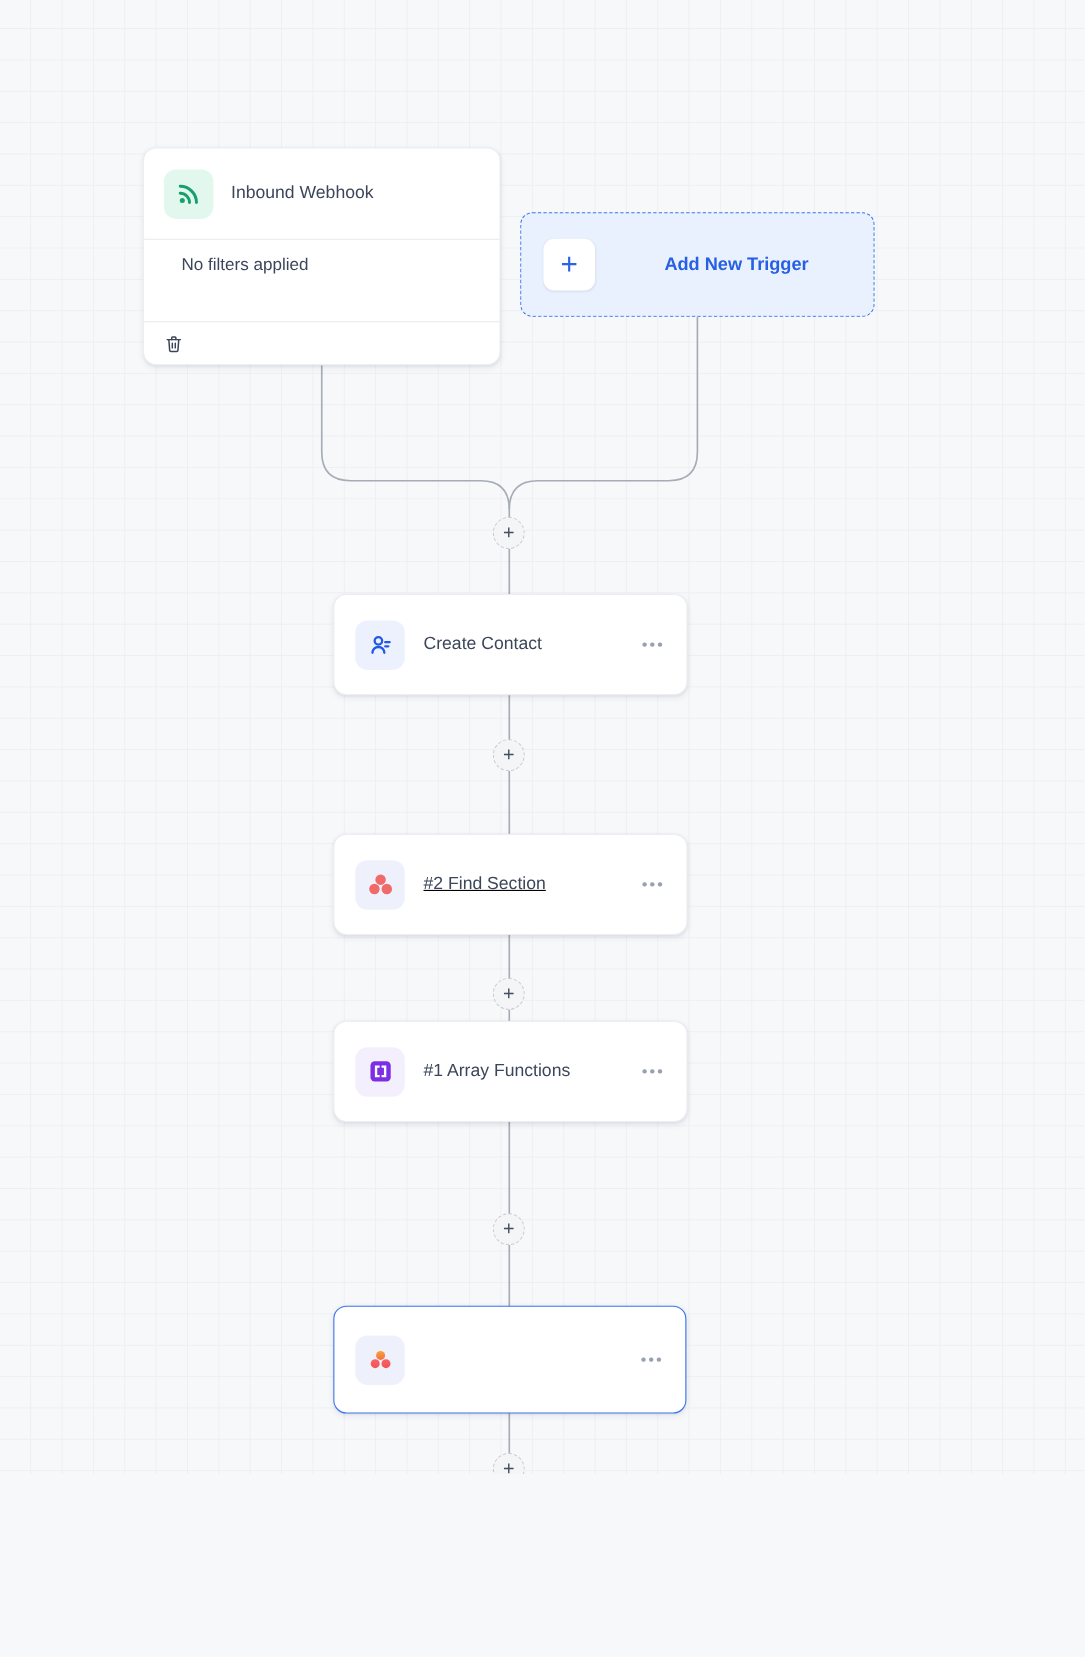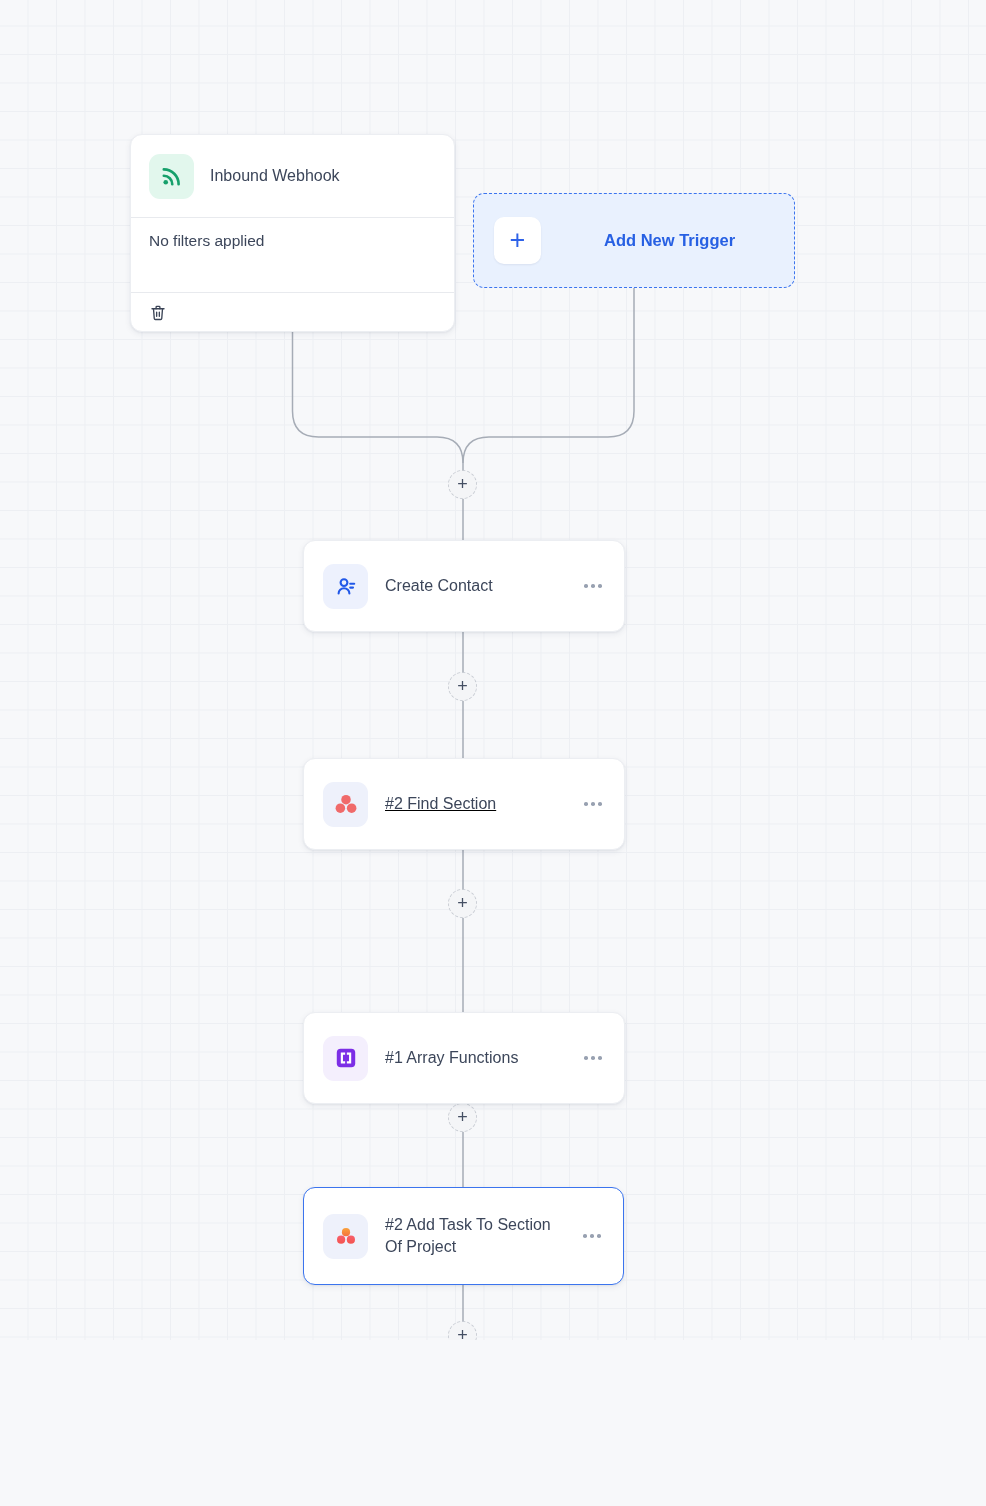--- a/index.html
+++ b/index.html
@@ -20,21 +20,21 @@
 
   .card {
     position:absolute; background:#ffffff;
     border:1px solid #eceef2; border-radius:12px;
     box-shadow:0 2px 6px rgba(25,39,73,.07), 0 1px 2px rgba(25,39,73,.05);
   }
 
   
   .trigger-card { left:130px; top:134px; width:325px; height:198px; }
   .trigger-header { display:flex; align-items:center; gap:16px; padding:0 18px; height:83px; border-bottom:1px solid #e8eaee; }
-  .trigger-body { height:75px; padding:14px 18px; border-bottom:1px solid #e8eaee; font-size:15.5px; color:#3c465a; }
+  .trigger-body { height:75px; padding:14px 34px; border-bottom:1px solid #e8eaee; font-size:15.5px; color:#3c465a; }
   .trigger-footer { height:38px; display:flex; align-items:center; padding:0 18px; }
 
   .icon-tile { width:45px; height:45px; border-radius:11px; display:flex; align-items:center; justify-content:center; flex:none; }
   .tile-green  { background:#e2f7ed; }
   .tile-blue   { background:#edf1fd; }
   .tile-lav    { background:#eef1fb; }
   .tile-purple { background:#f4effd; }
 
   .node-title { font-size:16px; color:#3c465a; font-weight:500; line-height:22px; flex:1; }
 
@@ -49,21 +49,21 @@
     display:flex; align-items:center; justify-content:center;
     color:#2e62e8; font-size:27px; font-weight:500; line-height:1;
     box-shadow:0 1px 2px rgba(25,39,73,.08);
   }
   .add-trigger .label { color:#2760e3; font-size:16.5px; font-weight:700;margin-left:41px; }
 
   
   .action-card { display:flex; align-items:center; gap:17px; padding:0 22px 0 19px; cursor:pointer;justify-content:space-between; }
   .ac-1 { left:303px; top:540px;  width:322px; height:92px; }
   .ac-2 { left:303px; top:758px;  width:322px; height:92px;text-decoration:underline; }
-  .ac-3 { left:303px; top:1012px;  width:322px; height:92px; }
+  .ac-3 { left:303px; top:928px;  width:322px; height:92px; }
   .ac-4 { left:303px; top:1187px; width:321px; height:98px; border:1.5px solid #3b74ee; }
   .ac-4 .node-title { max-width:186px; }
 
   .more-dots { display:flex; gap:3.5px; align-items:center; flex:none; cursor:pointer; padding:4px 0; }
   .more-dots i { width:3.6px; height:3.6px; border-radius:50%; background:#98a1b1; }
 
   
   .plus-node {
     position:absolute; width:29px; height:29px; border-radius:50%;
     background:#f4f5f7; border:1px dashed #c9cdd4; color:#454f63;
@@ -188,21 +188,20 @@
           <linearGradient id="asanaBot" x1="0" y1="0" x2="0" y2="1">
             <stop offset="0" stop-color="#f7606c"></stop>
               <stop offset="1" stop-color="#f4544f"></stop>
           </linearGradient>
         </defs>
         <circle cx="12" cy="8.2" r="4.1" fill="url(#asanaTop)"></circle>
         <circle cx="7.1" cy="15.7" r="4.1" fill="url(#asanaBot)"></circle>
         <circle cx="16.9" cy="15.7" r="4.1" fill="url(#asanaBot)"></circle>
       </svg>
     </span>
-    <span class="node-title">#2 Add Task To Section Of Project</span>
     <span class="more-dots">
         <i></i>
         <i></i>
         <i></i>
       </span>
   </div>
 
   <div class="end-pill">END</div>
 
 </div>

